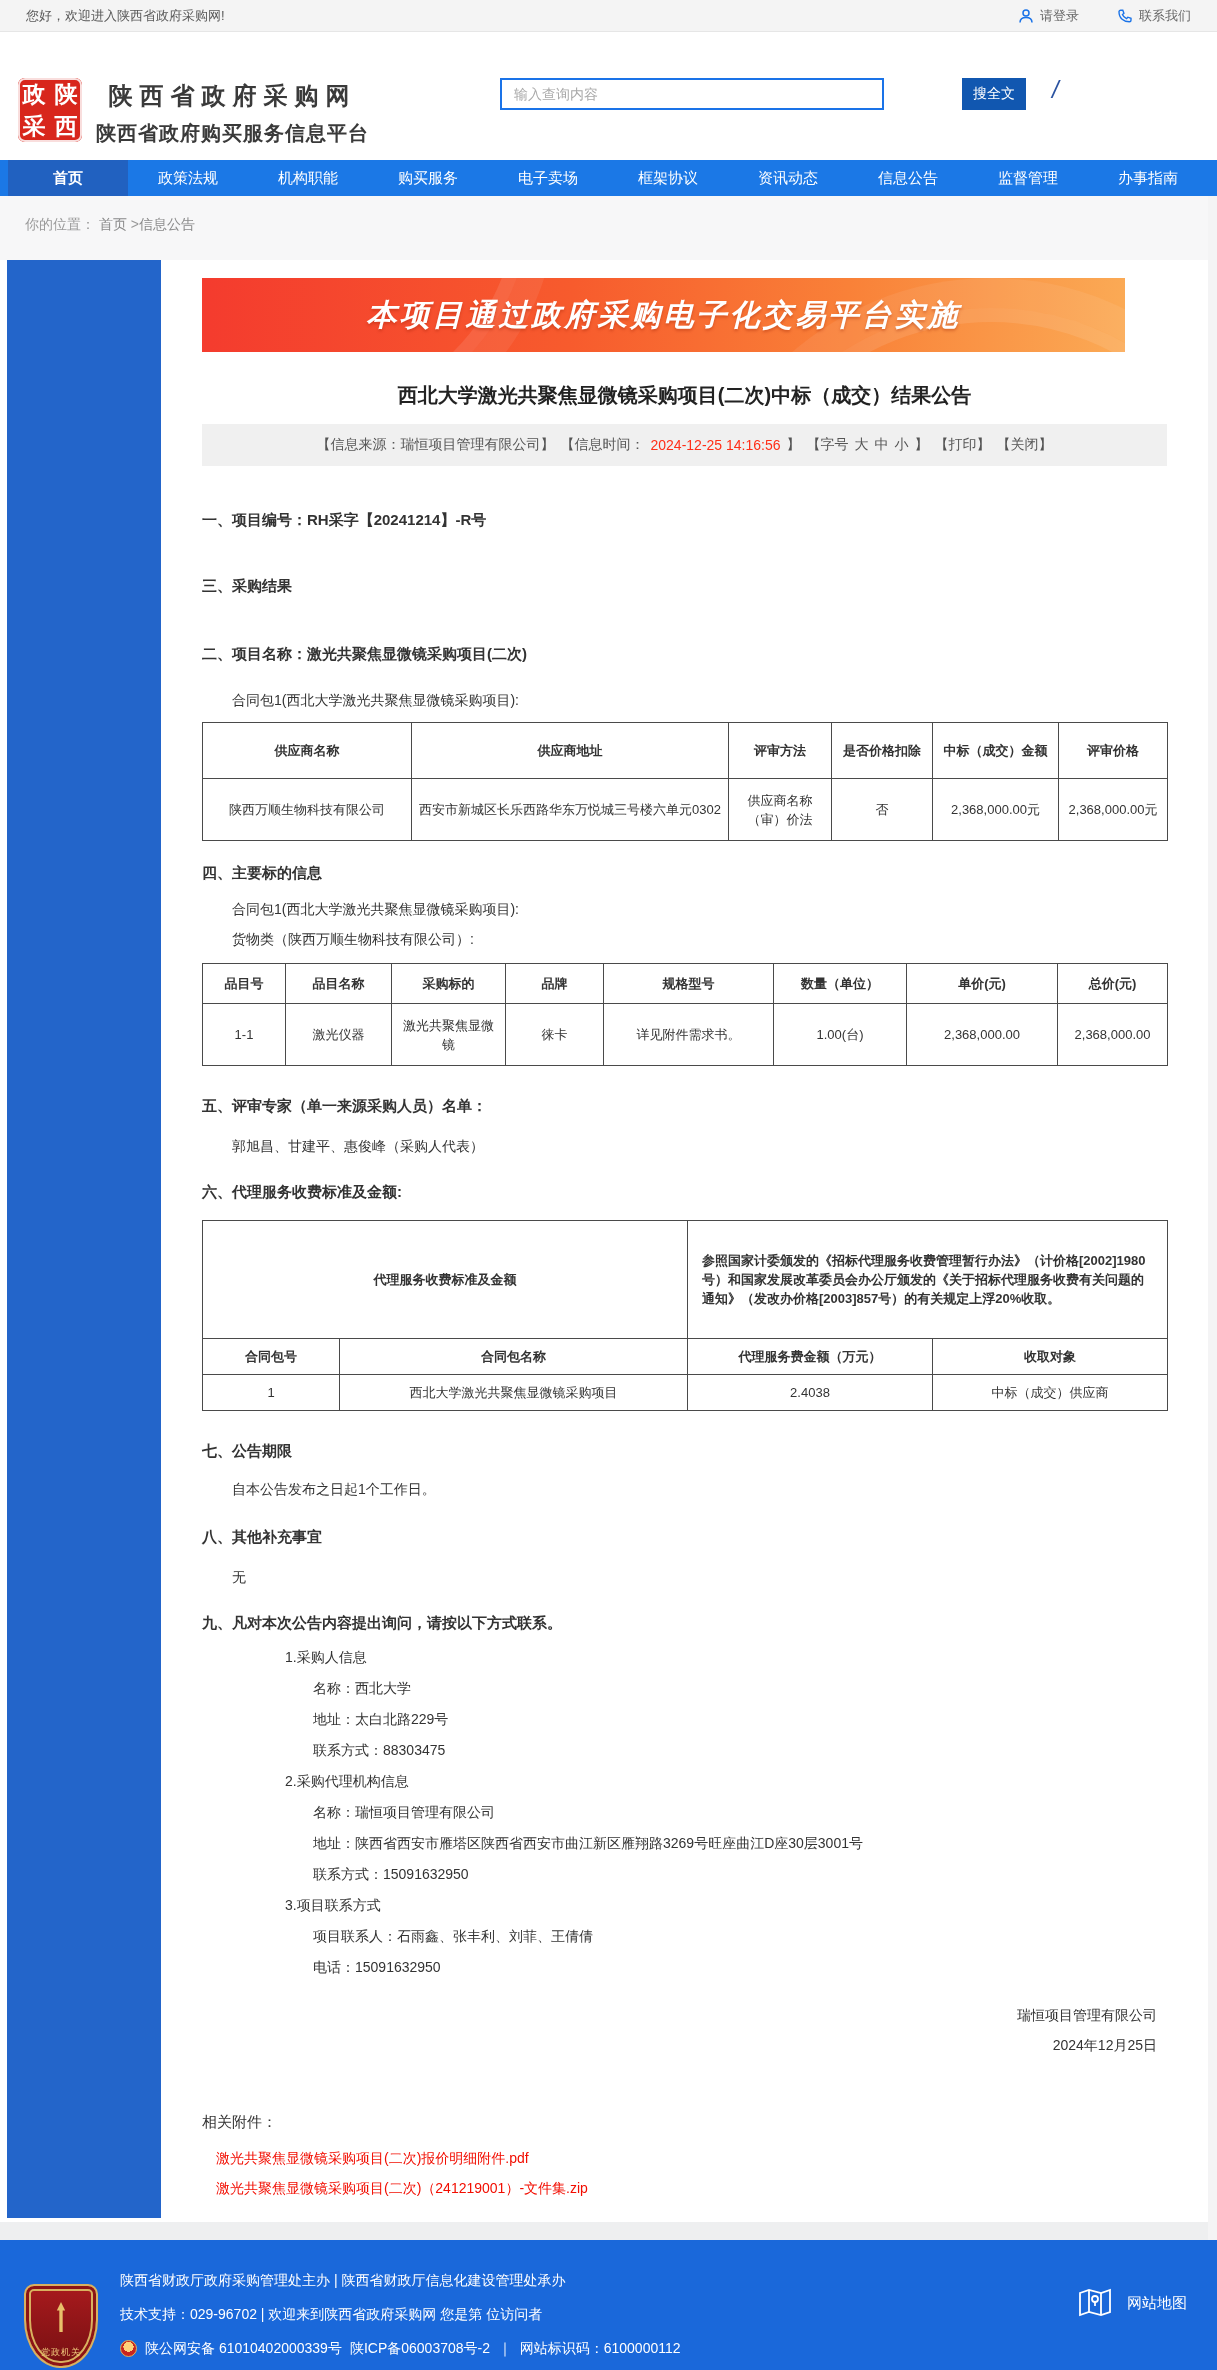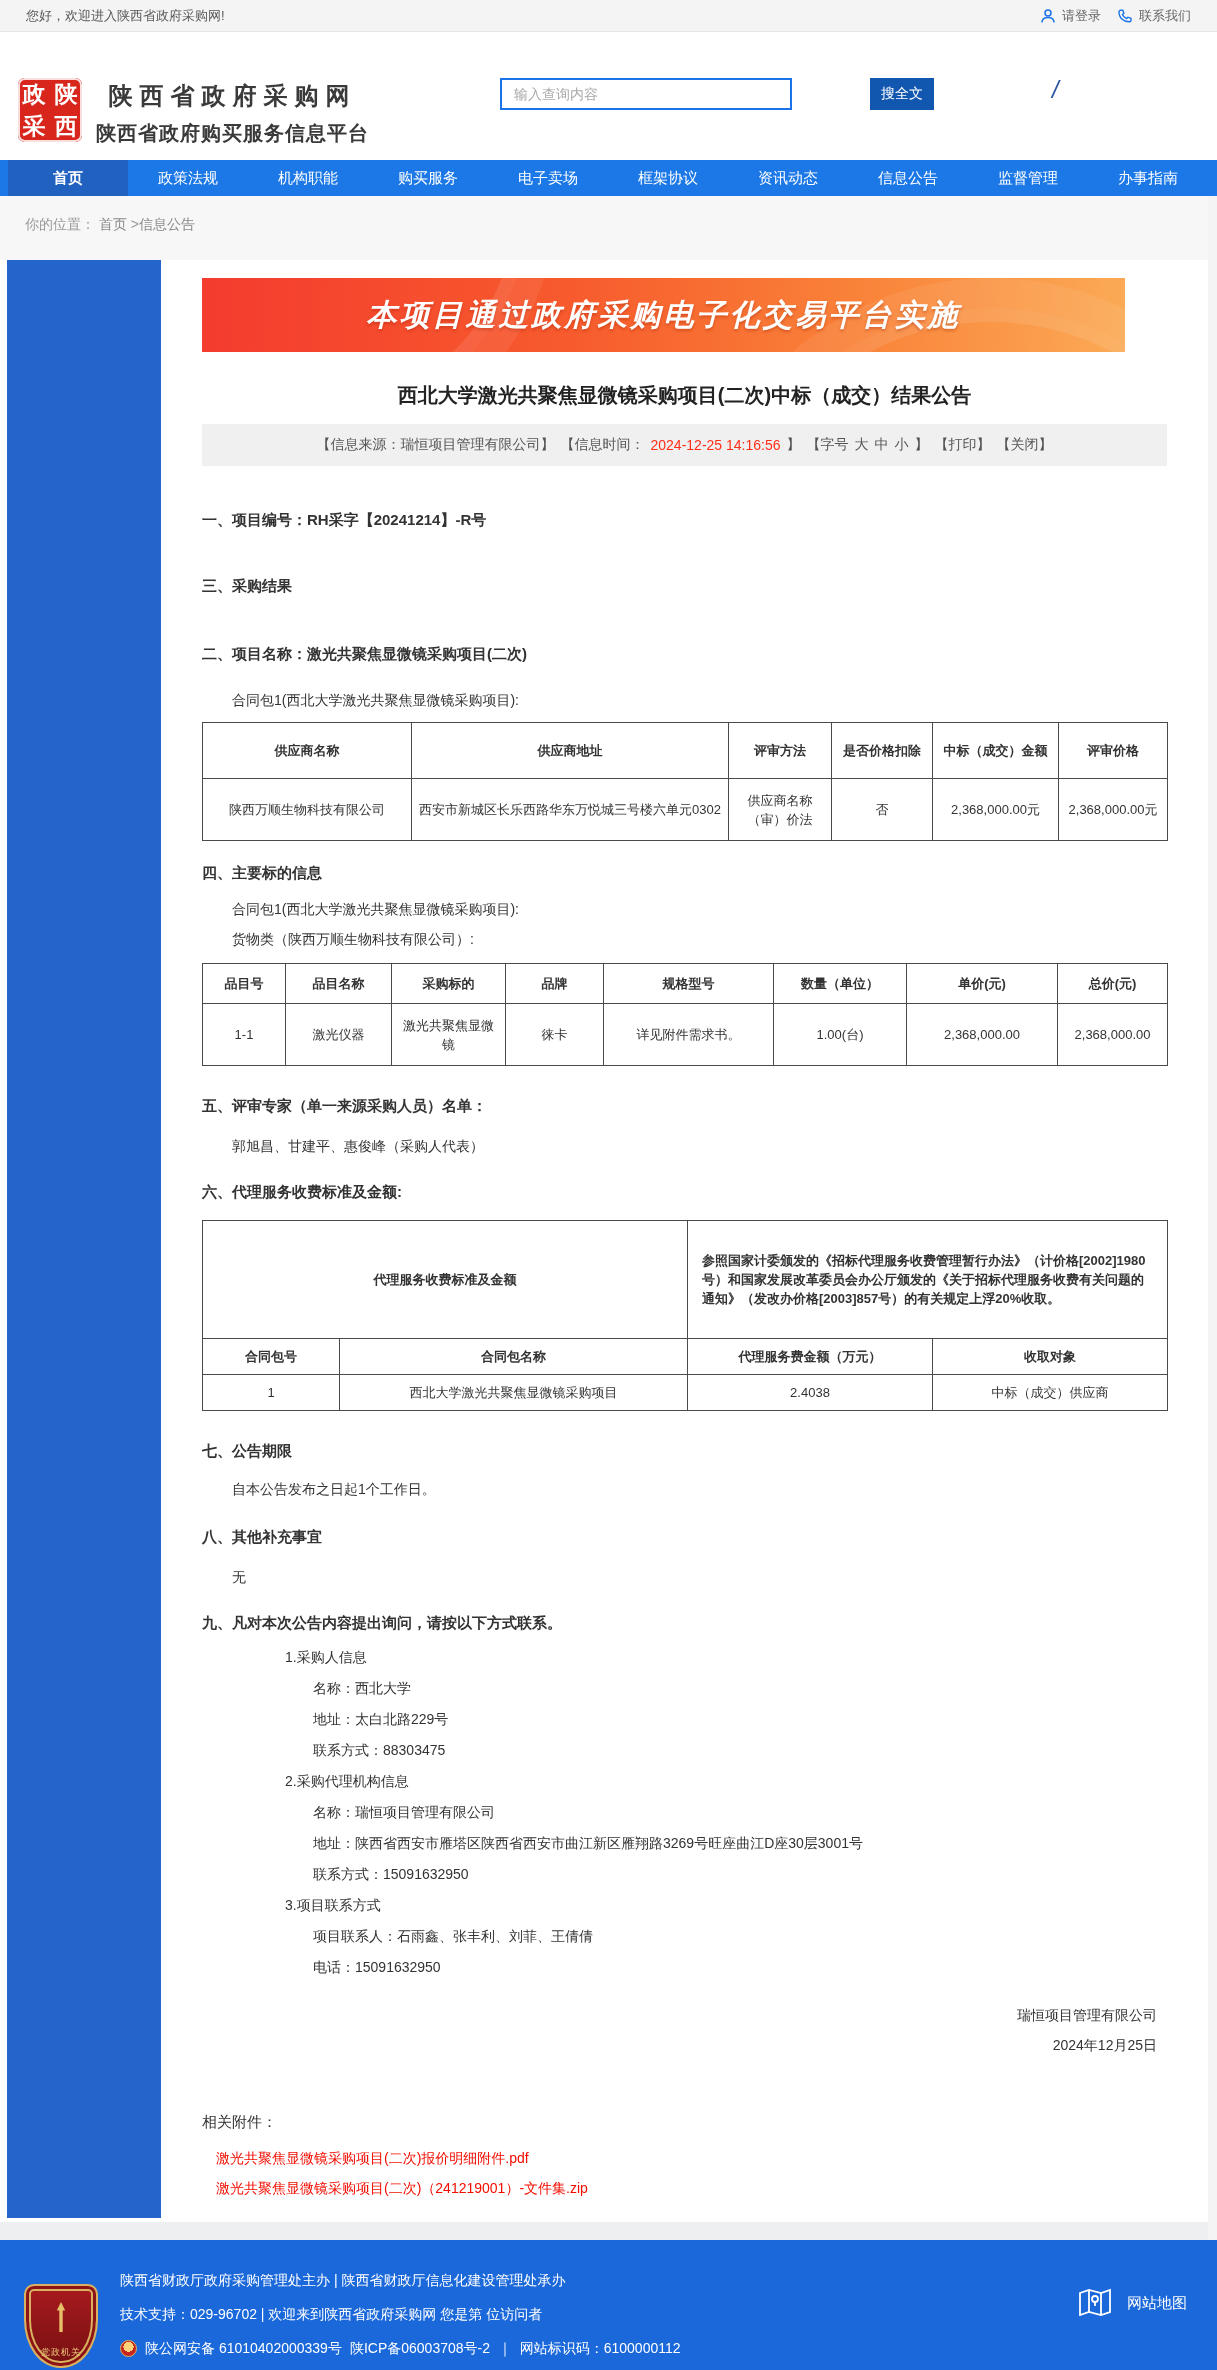--- a/index.html
+++ b/index.html
@@ -3,38 +3,38 @@
 <meta charset="utf-8">
 <style>
   * { margin:0; padding:0; box-sizing:border-box; }
   body { font-family:"Liberation Sans","DejaVu Sans",sans-serif; background:#fff; }
   .page { width:1217px; background:#f4f4f5; position:relative; }
 
   
   .topbar { height:32px; background:#f4f4f4; border-bottom:1px solid #e6e6e6;
             display:flex; align-items:center; justify-content:space-between;
             padding:0 26px; font-size:13px; color:#595959; }
-  .topbar-right { display:flex; align-items:center; gap:16px; }
+  .topbar-right { display:flex; align-items:center; gap:38px; }
   .tb-item { display:flex; align-items:center; gap:6px; cursor:pointer; color:#666; }
   .tb-item svg { display:block; }
 
   
   .header { height:128px; background:#fff; position:relative; }
   .logo-wrap { position:absolute; left:18px; top:46px; display:flex; gap:14px; cursor:pointer; }
   .seal { width:64px; height:64px; background:#d8261c; border-radius:7px;
           display:grid; grid-template-columns:1fr 1fr; grid-template-rows:1fr 1fr;
           box-shadow: inset 0 0 0 2px rgba(255,255,255,.85), inset 0 0 0 5px #d8261c; }
   .seal span { color:#fff; font-weight:bold; font-size:23px; display:flex;
                align-items:center; justify-content:center; font-family:"Liberation Serif","DejaVu Serif",serif; }
   .site-names { padding-top:2px; }
   .site-title { font-size:24px; font-weight:bold; color:#3a3a3a; letter-spacing:7px;text-align:center; }
   .site-sub { font-size:20px; font-weight:bold; color:#3a3a3a; margin-top:8px; letter-spacing:1px; }
 
   .search-area { position:absolute; left:500px; top:46px; display:flex; align-items:stretch; height:32px; }
-  .search-input { width:292px; height:32px; border:2px solid #1a73e8; padding:0 12px;
+  .search-input { width:384px; height:32px; border:2px solid #1a73e8; padding:0 12px;
                   font-size:14px; color:#333; outline:none; }
   .search-input::placeholder { color:#a9a9a9; }
   .btn-search1 { margin-left:13px; width:62px; background:#1b7ceb; color:#fff; border:none;
                  font-size:14px; cursor:pointer;margin-top:47px; }
   .btn-search2 { margin-left:3px; width:64px; background:#1157b0; color:#fff; border:none;
                  font-size:14px; cursor:pointer; }
   .hdr-slash { position:absolute; left:1052px; top:44px; font-size:24px; color:#2a52a0; font-style:italic; }
 
   
   .nav { height:36px; background:#1b78e6; display:flex; padding-left:8px; }

